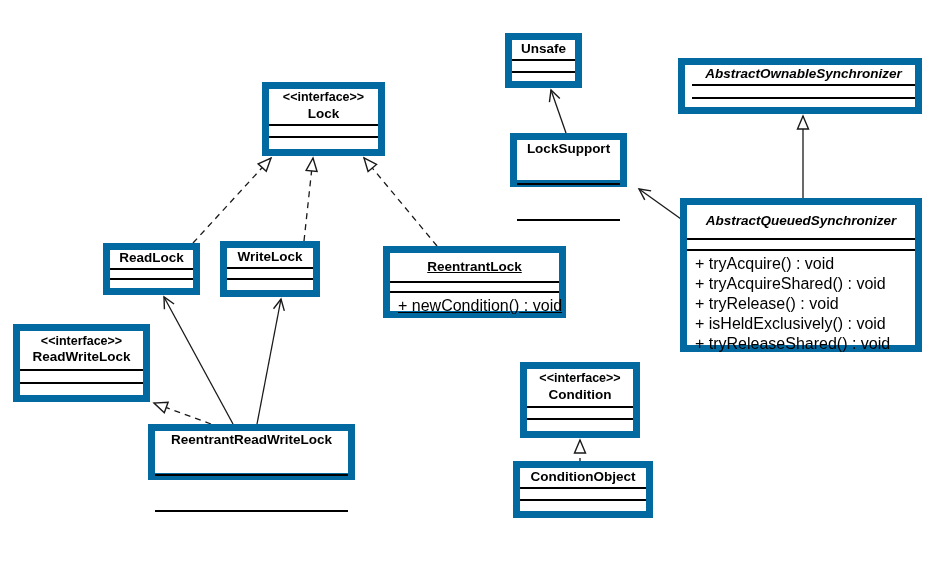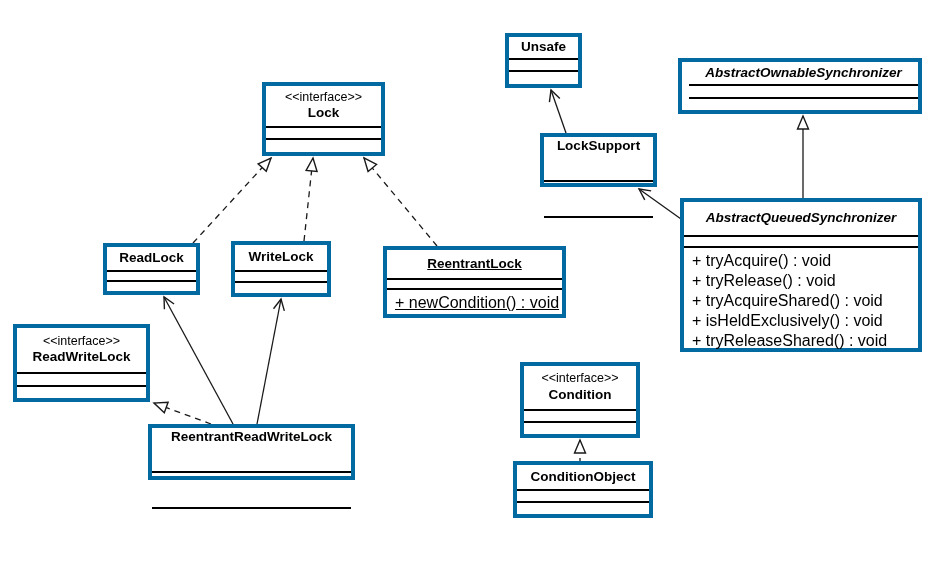--- a/index.html
+++ b/index.html
@@ -4,28 +4,28 @@
 <style>
   html,body{margin:0;padding:0;background:#fff;}
   #stage{
     position:relative;width:940px;height:583px;background:#ffffff;
     font-family:"Liberation Sans","DejaVu Sans",sans-serif;color:#000;
     overflow:hidden;
   }
   #edges{position:absolute;left:0;top:0;width:940px;height:583px;}
   .cls{
     position:absolute;box-sizing:border-box;background:#fff;
-    border:4px solid #0369a1;display:flex;flex-direction:column;
+    border:7px solid #0369a1;display:flex;flex-direction:column;
   }
   .title{
     flex:1 1 auto;display:flex;flex-direction:column;justify-content:center;
     align-items:center;text-align:center;line-height:1.25;padding:1px 4px;
   }
   .name{font-weight:bold;font-size:13.5px;white-space:nowrap;}
-  .stereo{font-weight:normal;font-size:12.5px;white-space:nowrap;}
+  .stereo{font-weight:bold;font-size:12.5px;white-space:nowrap;}
   .abstract .name{font-style:italic;}
   .sec{flex:0 0 auto;border-top:2px solid #000;}
   .ops-list{
     flex:1 1 auto;border-top:2px solid #000;display:flex;flex-direction:column;
     justify-content:center;padding:3px 0 3px 8px;
   }
   .method{font-size:16px;line-height:20px;white-space:nowrap;}
 </style>
 </head>
 <body>
@@ -76,51 +76,51 @@
 
   <div class="cls" style="left:262px;top:82px;width:123px;height:74px;">
     <div class="title">
       <span class="stereo">&lt;&lt;interface&gt;&gt;</span>
       <span class="name">Lock</span>
     </div>
     <div class="sec" style="height:10px;"></div>
     <div class="sec" style="height:12px;"></div>
   </div>
 
-  <div class="cls" style="left:540px;top:133px;width:117px;height:54px;gap:24px;">
+  <div class="cls" style="left:510px;top:133px;width:117px;height:54px;gap:24px;">
     <div class="title">
         <span class="name">LockSupport</span>
       </div>
     <div class="sec" style="height:10px;"></div>
     <div class="sec" style="height:10px;"></div>
   </div>
 
   <div class="cls abstract" style="left:680px;top:198px;width:242px;height:154px;">
     <div class="title" style="flex:0 0 31px;">
         <span class="name">AbstractQueuedSynchronizer</span>
       </div>
     <div class="sec" style="height:9px;"></div>
     <div class="ops-list">
       <span class="method">+ tryAcquire() : void</span>
+      <span class="method">+ tryAcquireShared() : void</span>
       <span class="method">+ tryRelease() : void</span>
-      <span class="method">+ tryAcquireShared() : void</span>
       <span class="method">+ isHeldExclusively() : void</span>
       <span class="method">+ tryReleaseShared() : void</span>
     </div>
   </div>
 
   <div class="cls" style="left:103px;top:243px;width:97px;height:52px;justify-content:center;">
     <div class="title">
         <span class="name">ReadLock</span>
       </div>
     <div class="sec" style="height:8px;"></div>
     <div class="sec" style="height:9px;"></div>
   </div>
 
-  <div class="cls" style="left:231px;top:241px;width:100px;height:56px;">
+  <div class="cls" style="left:220px;top:241px;width:100px;height:56px;">
     <div class="title">
         <span class="name">WriteLock</span>
       </div>
     <div class="sec" style="height:9px;"></div>
     <div class="sec" style="height:10px;"></div>
   </div>
 
   <div class="cls" style="left:383px;top:246px;width:183px;height:72px;text-decoration:underline;">
     <div class="title" style="flex:0 0 26px;">
         <span class="name">ReentrantLock</span>

